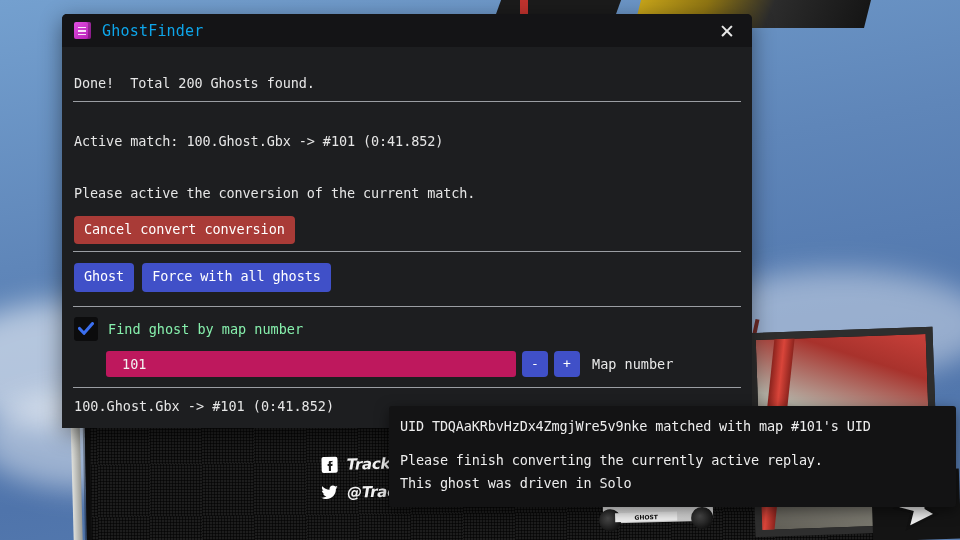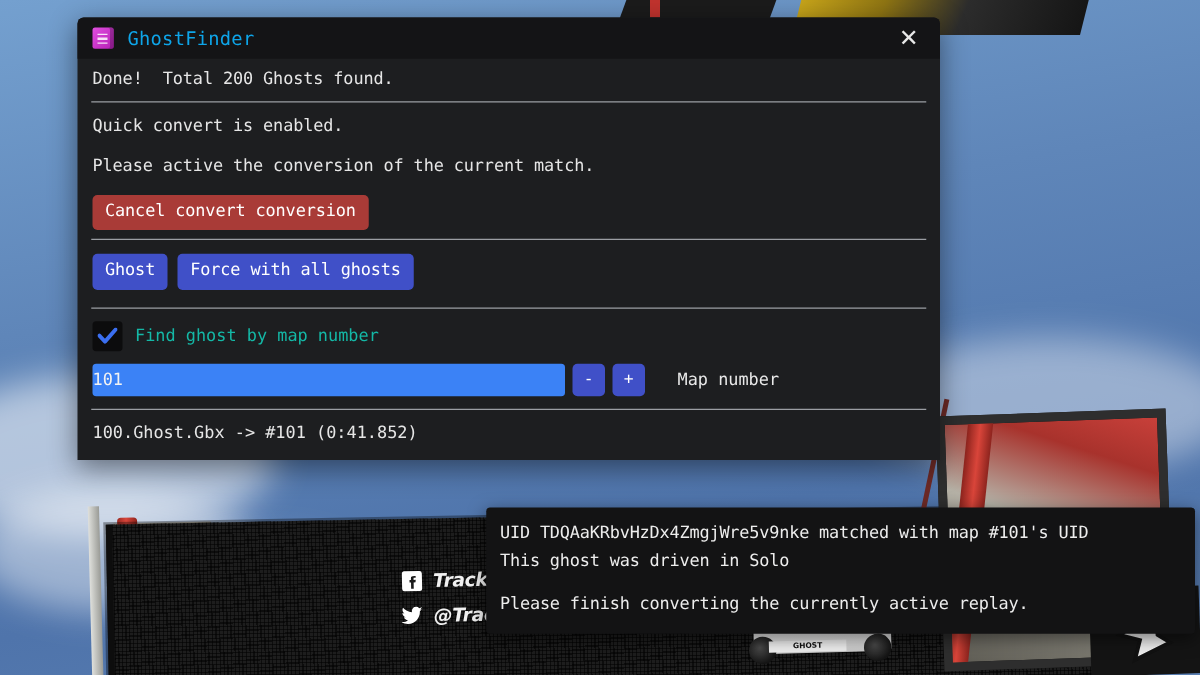--- a/index.html
+++ b/index.html
@@ -235,20 +235,21 @@
   .body-area {
     padding: 0 11px 10px 11px;
   }
   .line {
     font-size: 13.5px;
     color: #e6e6e6;
     line-height: 1.0;
     padding: 10px 1px 9px 1px;
     white-space: pre;
     letter-spacing: -.1px;
+    margin-top: 20px;
   }
   .sep {
     height: 1px;
     background: #9b9ea3;
     margin: 1px 0 0 0;
   }
   .block { padding: 3px 0 6px 0; }
 
   .btn {
     display: inline-block;
@@ -275,52 +276,53 @@
   }
   .checkbox {
     width: 24px; height: 24px;
     background: #0c0c0d;
     border-radius: 3px;
     display: flex; align-items: center; justify-content: center;
     cursor: pointer;
     flex: 0 0 auto;
   }
   .checkbox svg { display:block; }
-  .check-label { font-size: 13.5px; color: #14b8a6; white-space: pre; }
+  .check-label { font-size: 13.5px; color: #86efac; white-space: pre; }
 
   .input-row {
     display: flex; align-items: center;
     gap: 6px;
     padding: 2px 1px 9px 1px;
   }
   .text-input {
     flex: 0 0 auto;
     width: 378px;
     height: 26px;
-    background: #3b82f6;
+    background: #be185d;
     border: none;
     border-radius: 3px;
     color: #f2f2f2;
     font-family: "DejaVu Sans Mono", "Liberation Mono", monospace;
     font-size: 13.5px;
-    padding: 0 0;
+    padding: 0 16px;
     outline: none;
+    margin-left: 32px;
   }
   .step-btn {
     width: 26px; height: 26px;
     background: #4050c8;
     color: #fff;
     border: none; border-radius: 4px;
     font-family: "DejaVu Sans Mono", "Liberation Mono", monospace;
     font-size: 13px;
     cursor: pointer;
     display:flex; align-items:center; justify-content:center;
     line-height: 1;
   }
-  .input-caption { font-size: 13.5px; color: #e9e9e9; margin-left: 20px; white-space: pre; }
+  .input-caption { font-size: 13.5px; color: #e9e9e9; margin-left: 6px; white-space: pre; }
 
   .result-line {
     font-size: 13.5px; color: #e6e6e6; padding: 10px 1px 4px 1px; white-space: pre;
   }
 
   
   .tooltip {
     position: absolute;
     left: 389px; top: 406px;
     width: 545px;
@@ -417,21 +419,21 @@
       <span class="title-text">GhostFinder</span>
       <span class="close-btn">✕</span>
     </div>
 
     <div class="body-area">
 
       <div class="line">Done!  Total 200 Ghosts found.</div>
       <div class="sep"></div>
 
       <div class="block">
-        <div class="line">Quick convert is enabled.</div>
+        <div class="line">Active match: 100.Ghost.Gbx -&gt; #101 (0:41.852)</div>
         <div class="line">Please active the conversion of the current match.</div>
         <div class="btn-row">
           <button class="btn btn-danger">Cancel convert conversion</button>
         </div>
       </div>
 
       <div class="sep"></div>
 
       <div class="block">
         <div class="btn-row second">
@@ -459,17 +461,17 @@
       </div>
 
       <div class="sep"></div>
 
       <div class="result-line">100.Ghost.Gbx -&gt; #101 (0:41.852)</div>
     </div>
   </div>
 
   <div class="tooltip">
     <div class="tip-line">UID TDQAaKRbvHzDx4ZmgjWre5v9nke matched with map #101's UID</div>
+    <div class="tip-line spaced">Please finish converting the currently active replay.</div>
     <div class="tip-line">This ghost was driven in Solo</div>
-    <div class="tip-line spaced">Please finish converting the currently active replay.</div>
   </div>
 
 </div>
 
 </body></html>

